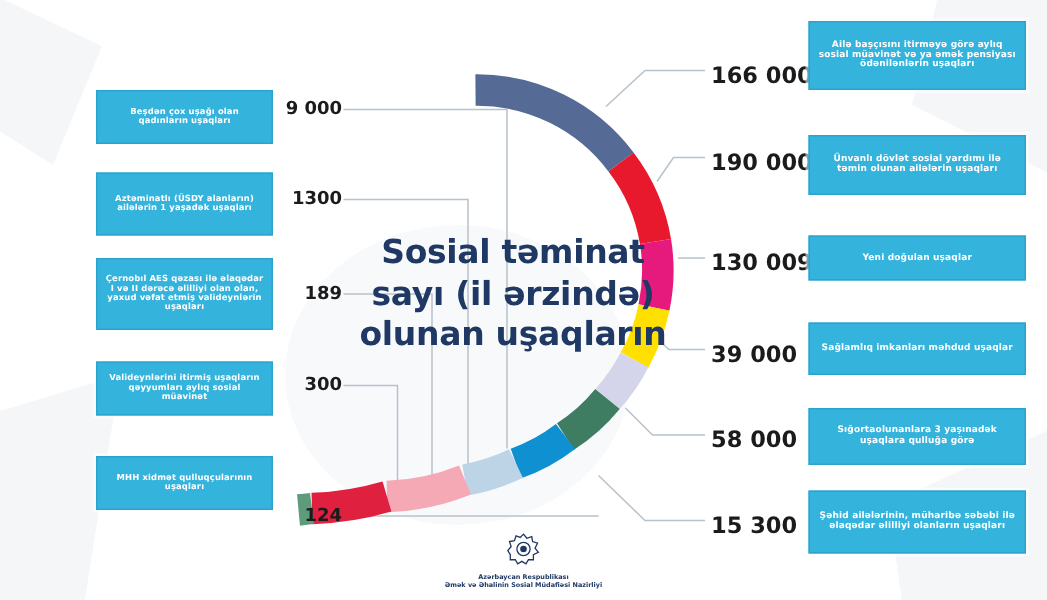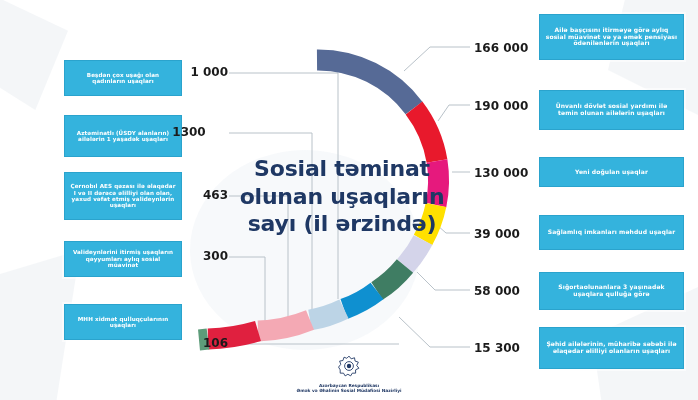--- a/index.html
+++ b/index.html
@@ -39,21 +39,21 @@
   .box-l{font-size:5.6px;}
   .box-r{font-size:6.0px;}
 
   
   .num{
     position:absolute;color:#1b1b1b;font-weight:700;
     font-family:"DejaVu Sans","Liberation Sans",sans-serif;
     white-space:nowrap;
   }
   .num-l{font-size:12px;text-align:right;}
-  .num-r{font-size:12px;text-align:left;}
+  .num-r{font-size:15px;text-align:left;}
 
   
   #title{
     position:absolute;left:236px;top:155px;width:212px;
     text-align:center;color:#1f3864;
     font-weight:700;font-size:22px;line-height:1.26;
     letter-spacing:-.2px;
   }
   #title span{display:block;}
 
@@ -101,39 +101,39 @@
       <path d="M377 291 A 120 120 0 0 1 344 309" stroke="#0f90d0"></path>
       <path d="M344 309 A 125 125 0 0 1 310 320" stroke="#bcd4e6"></path>
       <path d="M310 320 A 150 150 0 0 1 258 331" stroke="#f4a9b4"></path>
       <path d="M258 331 A 200 200 0 0 1 208 339" stroke="#e0203f"></path>
       <path d="M208 339 A 260 260 0 0 1 199 340" stroke="#5d9c7a"></path>
     </g>
   </svg>
 
   <div id="title">
     <span>Sosial təminat</span>
+    <span>sayı (il ərzində)</span>
     <span>olunan uşaqların</span>
-    <span>sayı (il ərzində)</span>
   </div>
 
   <div class="box box-l" style="left:64px;top:60px;width:118px;height:36px;">Beşdən çox uşağı olan qadınların uşaqları</div>
   <div class="box box-l" style="left:64px;top:115px;width:118px;height:42px;">Aztəminatlı (ÜSDY alanların) ailələrin 1 yaşadək uşaqları</div>
   <div class="box box-l" style="left:64px;top:172px;width:118px;height:48px;">Çernobıl AES qəzası ilə əlaqədar I və II dərəcə əlilliyi olan olan, yaxud vəfat etmiş valideynlərin uşaqları</div>
   <div class="box box-l" style="left:64px;top:241px;width:118px;height:36px;">Valideynlərini itirmiş uşaqların qəyyumları aylıq sosial müavinət</div>
   <div class="box box-l" style="left:64px;top:304px;width:118px;height:36px;">MHH xidmət qulluqçularının uşaqları</div>
 
-  <div class="num num-l" style="left:150px;top:65px;width:78px;">1 000</div>
-  <div class="num num-l" style="left:150px;top:125px;width:78px;text-align:center;">1300</div>
-  <div class="num num-l" style="left:150px;top:188px;width:78px;">463</div>
+  <div class="num num-l" style="left:150px;top:65px;width:78px;">9 000</div>
+  <div class="num num-l" style="left:150px;top:125px;width:78px;">1300</div>
+  <div class="num num-l" style="left:150px;top:188px;width:78px;">189</div>
   <div class="num num-l" style="left:150px;top:249px;width:78px;">300</div>
-  <div class="num num-l" style="left:150px;top:336px;width:78px;">106</div>
+  <div class="num num-l" style="left:150px;top:336px;width:78px;">124</div>
 
   <div class="num num-r" style="left:474px;top:41px;">166 000</div>
   <div class="num num-r" style="left:474px;top:99px;">190 000</div>
-  <div class="num num-r" style="left:474px;top:166px;">130 000</div>
+  <div class="num num-r" style="left:474px;top:166px;">130 009</div>
   <div class="num num-r" style="left:474px;top:227px;">39 000</div>
   <div class="num num-r" style="left:474px;top:284px;">58 000</div>
   <div class="num num-r" style="left:474px;top:341px;">15 300</div>
 
   <div class="box box-r" style="left:539px;top:14px;width:145px;height:46px;">Ailə başçısını itirməyə görə aylıq sosial müavinət və ya əmək pensiyası ödənilənlərin uşaqları</div>
   <div class="box box-r" style="left:539px;top:90px;width:145px;height:40px;">Ünvanlı dövlət sosial yardımı ilə təmin olunan ailələrin uşaqları</div>
   <div class="box box-r" style="left:539px;top:157px;width:145px;height:30px;">Yeni doğulan uşaqlar</div>
   <div class="box box-r" style="left:539px;top:215px;width:145px;height:35px;">Sağlamlıq imkanları məhdud uşaqlar</div>
   <div class="box box-r" style="left:539px;top:272px;width:145px;height:38px;">Sığortaolunanlara 3 yaşınadək uşaqlara qulluğa görə</div>
   <div class="box box-r" style="left:539px;top:327px;width:145px;height:42px;">Şəhid ailələrinin, müharibə səbəbi ilə əlaqədar əlilliyi olanların uşaqları</div>

